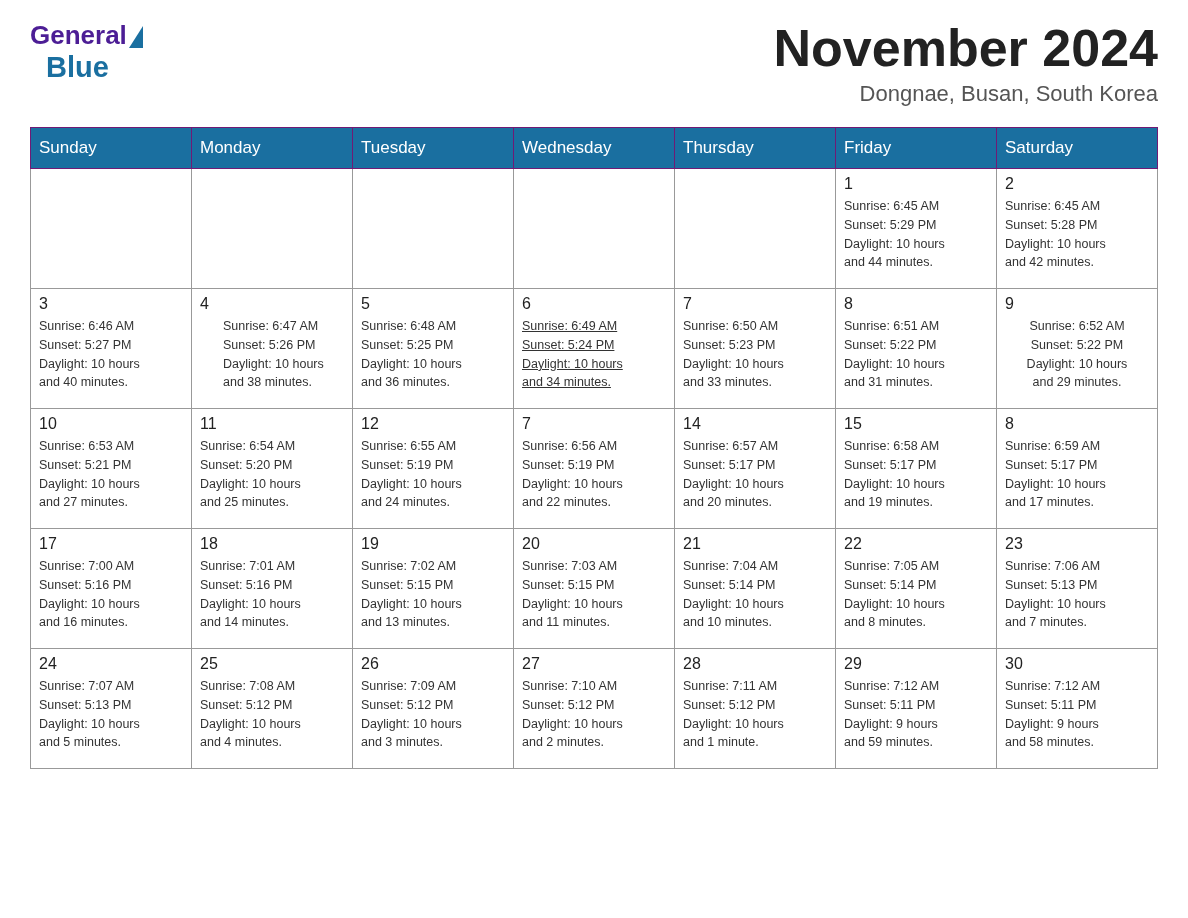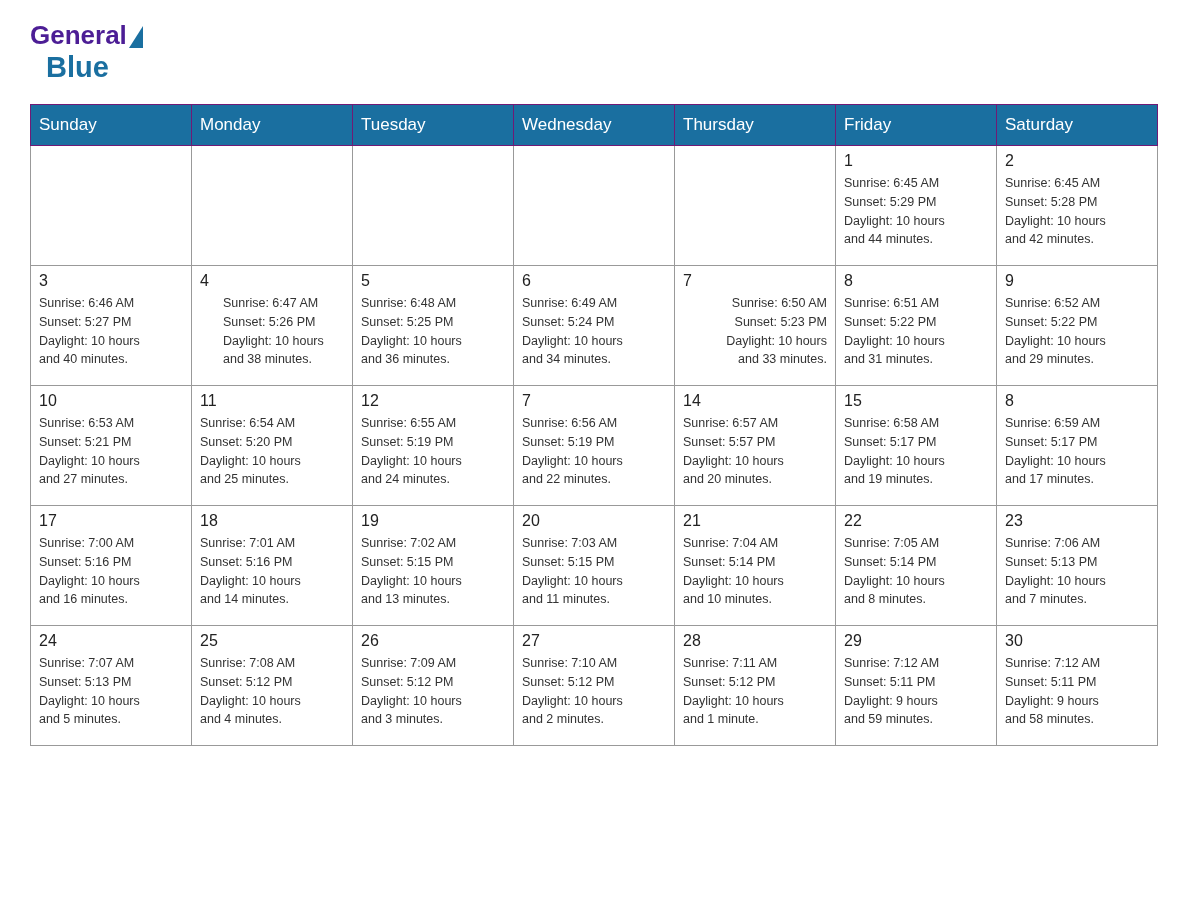--- a/index.html
+++ b/index.html
@@ -98,20 +98,24 @@
 </head>
 <body>
 
 <div class="header">
   <div class="logo">
     <div class="logo-top">
       <span class="logo-general">General</span>
       <div class="logo-triangle"></div>
     </div>
     <span class="logo-blue">Blue</span>
+  </div>
+  <div class="title-block">
+    <div class="month-title">November 2024</div>
+    <div class="location">Dongnae, Busan, South Korea</div>
   </div>
 </div>
 
 <table class="calendar">
   <thead>
     <tr>
     <th>Sunday</th>
         <th>Monday</th>
         <th>Tuesday</th>
         <th>Wednesday</th>
@@ -159,42 +163,42 @@
         </td>
         <td>
           <span class="day-number">5</span>
           <div class="day-info" style="white-space: pre-line;">Sunrise: 6:48 AM
 Sunset: 5:25 PM
 Daylight: 10 hours
 and 36 minutes.</div>
         </td>
         <td>
           <span class="day-number">6</span>
-          <div class="day-info" style="white-space: pre-line;">Sunrise: 6:49 AM
+          <div class="day-info" style="white-space: pre-line; text-decoration: underline;">Sunrise: 6:49 AM
 Sunset: 5:24 PM
 Daylight: 10 hours
 and 34 minutes.</div>
         </td>
         <td>
           <span class="day-number">7</span>
-          <div class="day-info" style="white-space: pre-line; text-align: right;">Sunrise: 6:50 AM
+          <div class="day-info" style="white-space: pre-line;">Sunrise: 6:50 AM
 Sunset: 5:23 PM
 Daylight: 10 hours
 and 33 minutes.</div>
         </td>
         <td>
           <span class="day-number">8</span>
           <div class="day-info" style="white-space: pre-line;">Sunrise: 6:51 AM
 Sunset: 5:22 PM
 Daylight: 10 hours
 and 31 minutes.</div>
         </td>
         <td>
           <span class="day-number">9</span>
-          <div class="day-info" style="white-space: pre-line;">Sunrise: 6:52 AM
+          <div class="day-info" style="white-space: pre-line; text-align: center;">Sunrise: 6:52 AM
 Sunset: 5:22 PM
 Daylight: 10 hours
 and 29 minutes.</div>
         </td>
       </tr>
       <tr>
         <td>
           <span class="day-number">10</span>
           <div class="day-info" style="white-space: pre-line;">Sunrise: 6:53 AM
 Sunset: 5:21 PM
@@ -218,21 +222,21 @@
         <td>
           <span class="day-number">7</span>
           <div class="day-info" style="white-space: pre-line;">Sunrise: 6:56 AM
 Sunset: 5:19 PM
 Daylight: 10 hours
 and 22 minutes.</div>
         </td>
         <td>
           <span class="day-number">14</span>
           <div class="day-info" style="white-space: pre-line;">Sunrise: 6:57 AM
-Sunset: 5:57 PM
+Sunset: 5:17 PM
 Daylight: 10 hours
 and 20 minutes.</div>
         </td>
         <td>
           <span class="day-number">15</span>
           <div class="day-info" style="white-space: pre-line;">Sunrise: 6:58 AM
 Sunset: 5:17 PM
 Daylight: 10 hours
 and 19 minutes.</div>
         </td>

